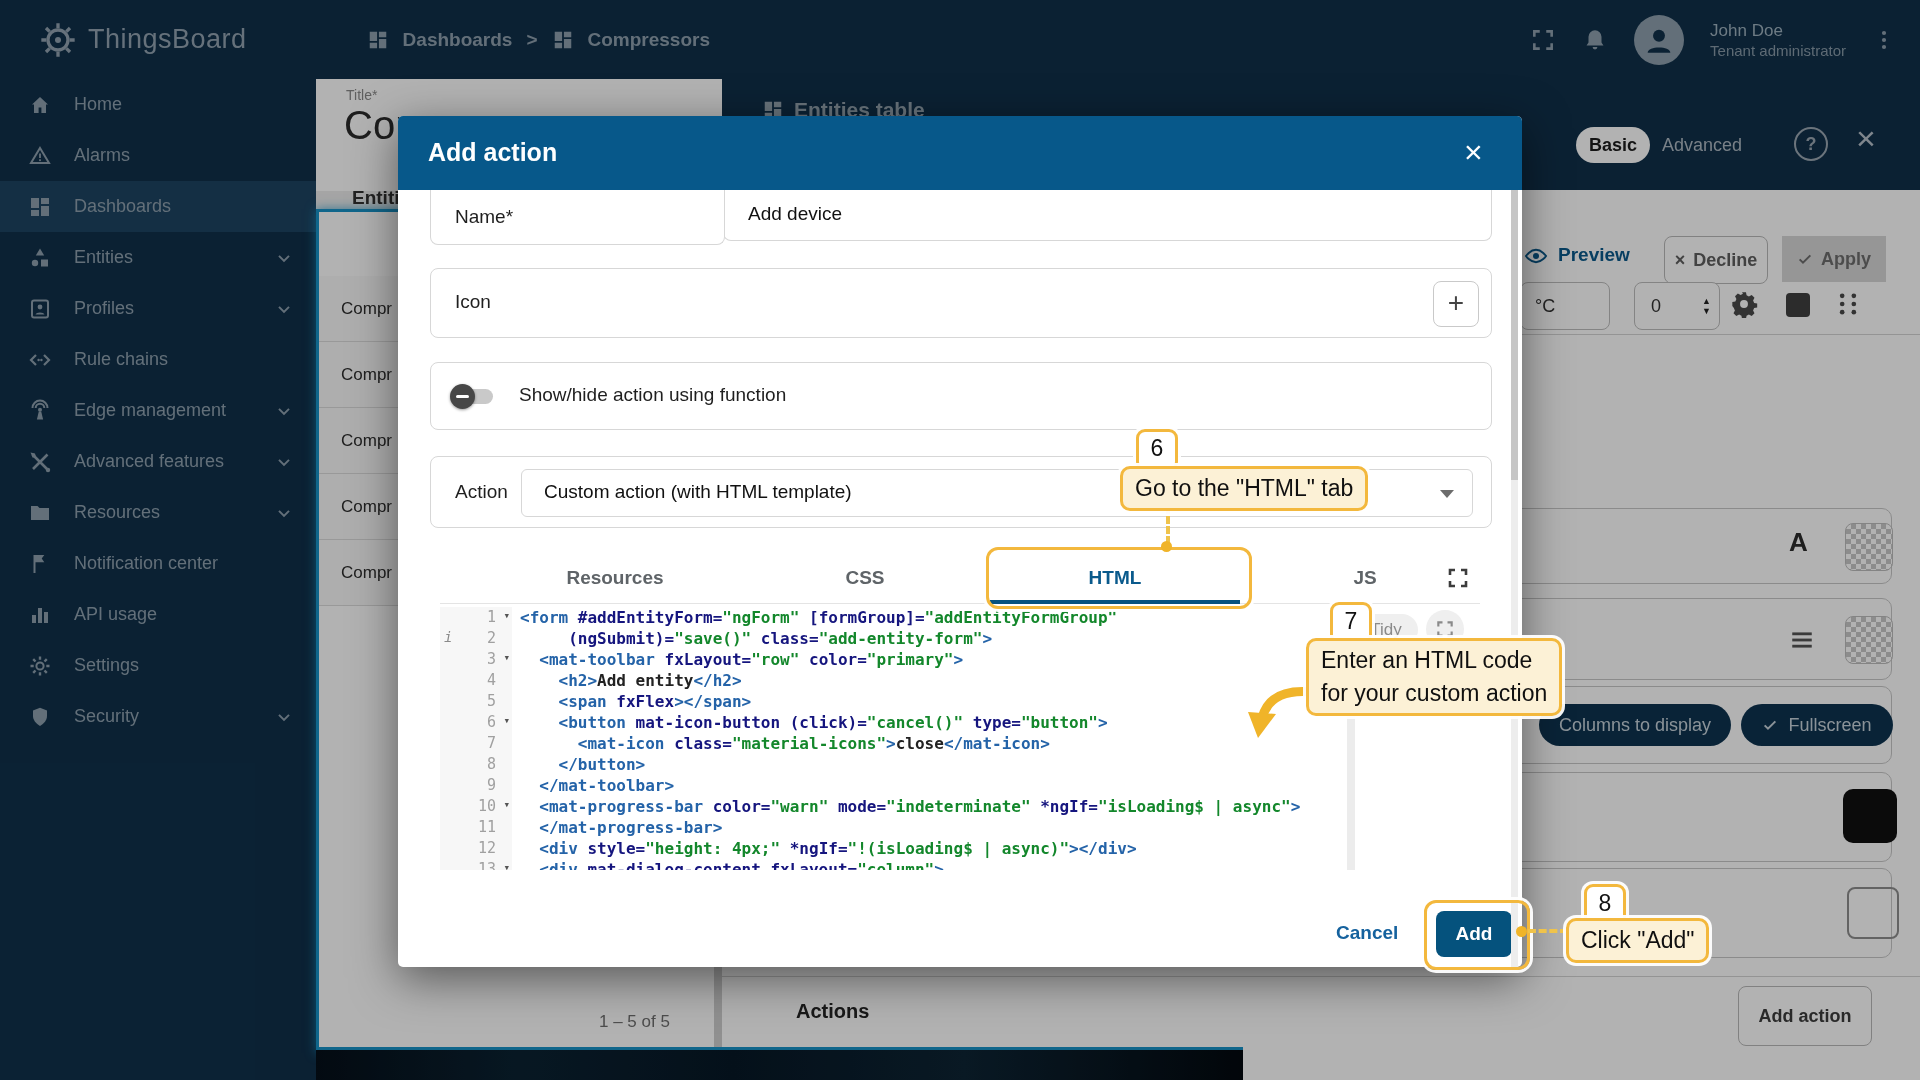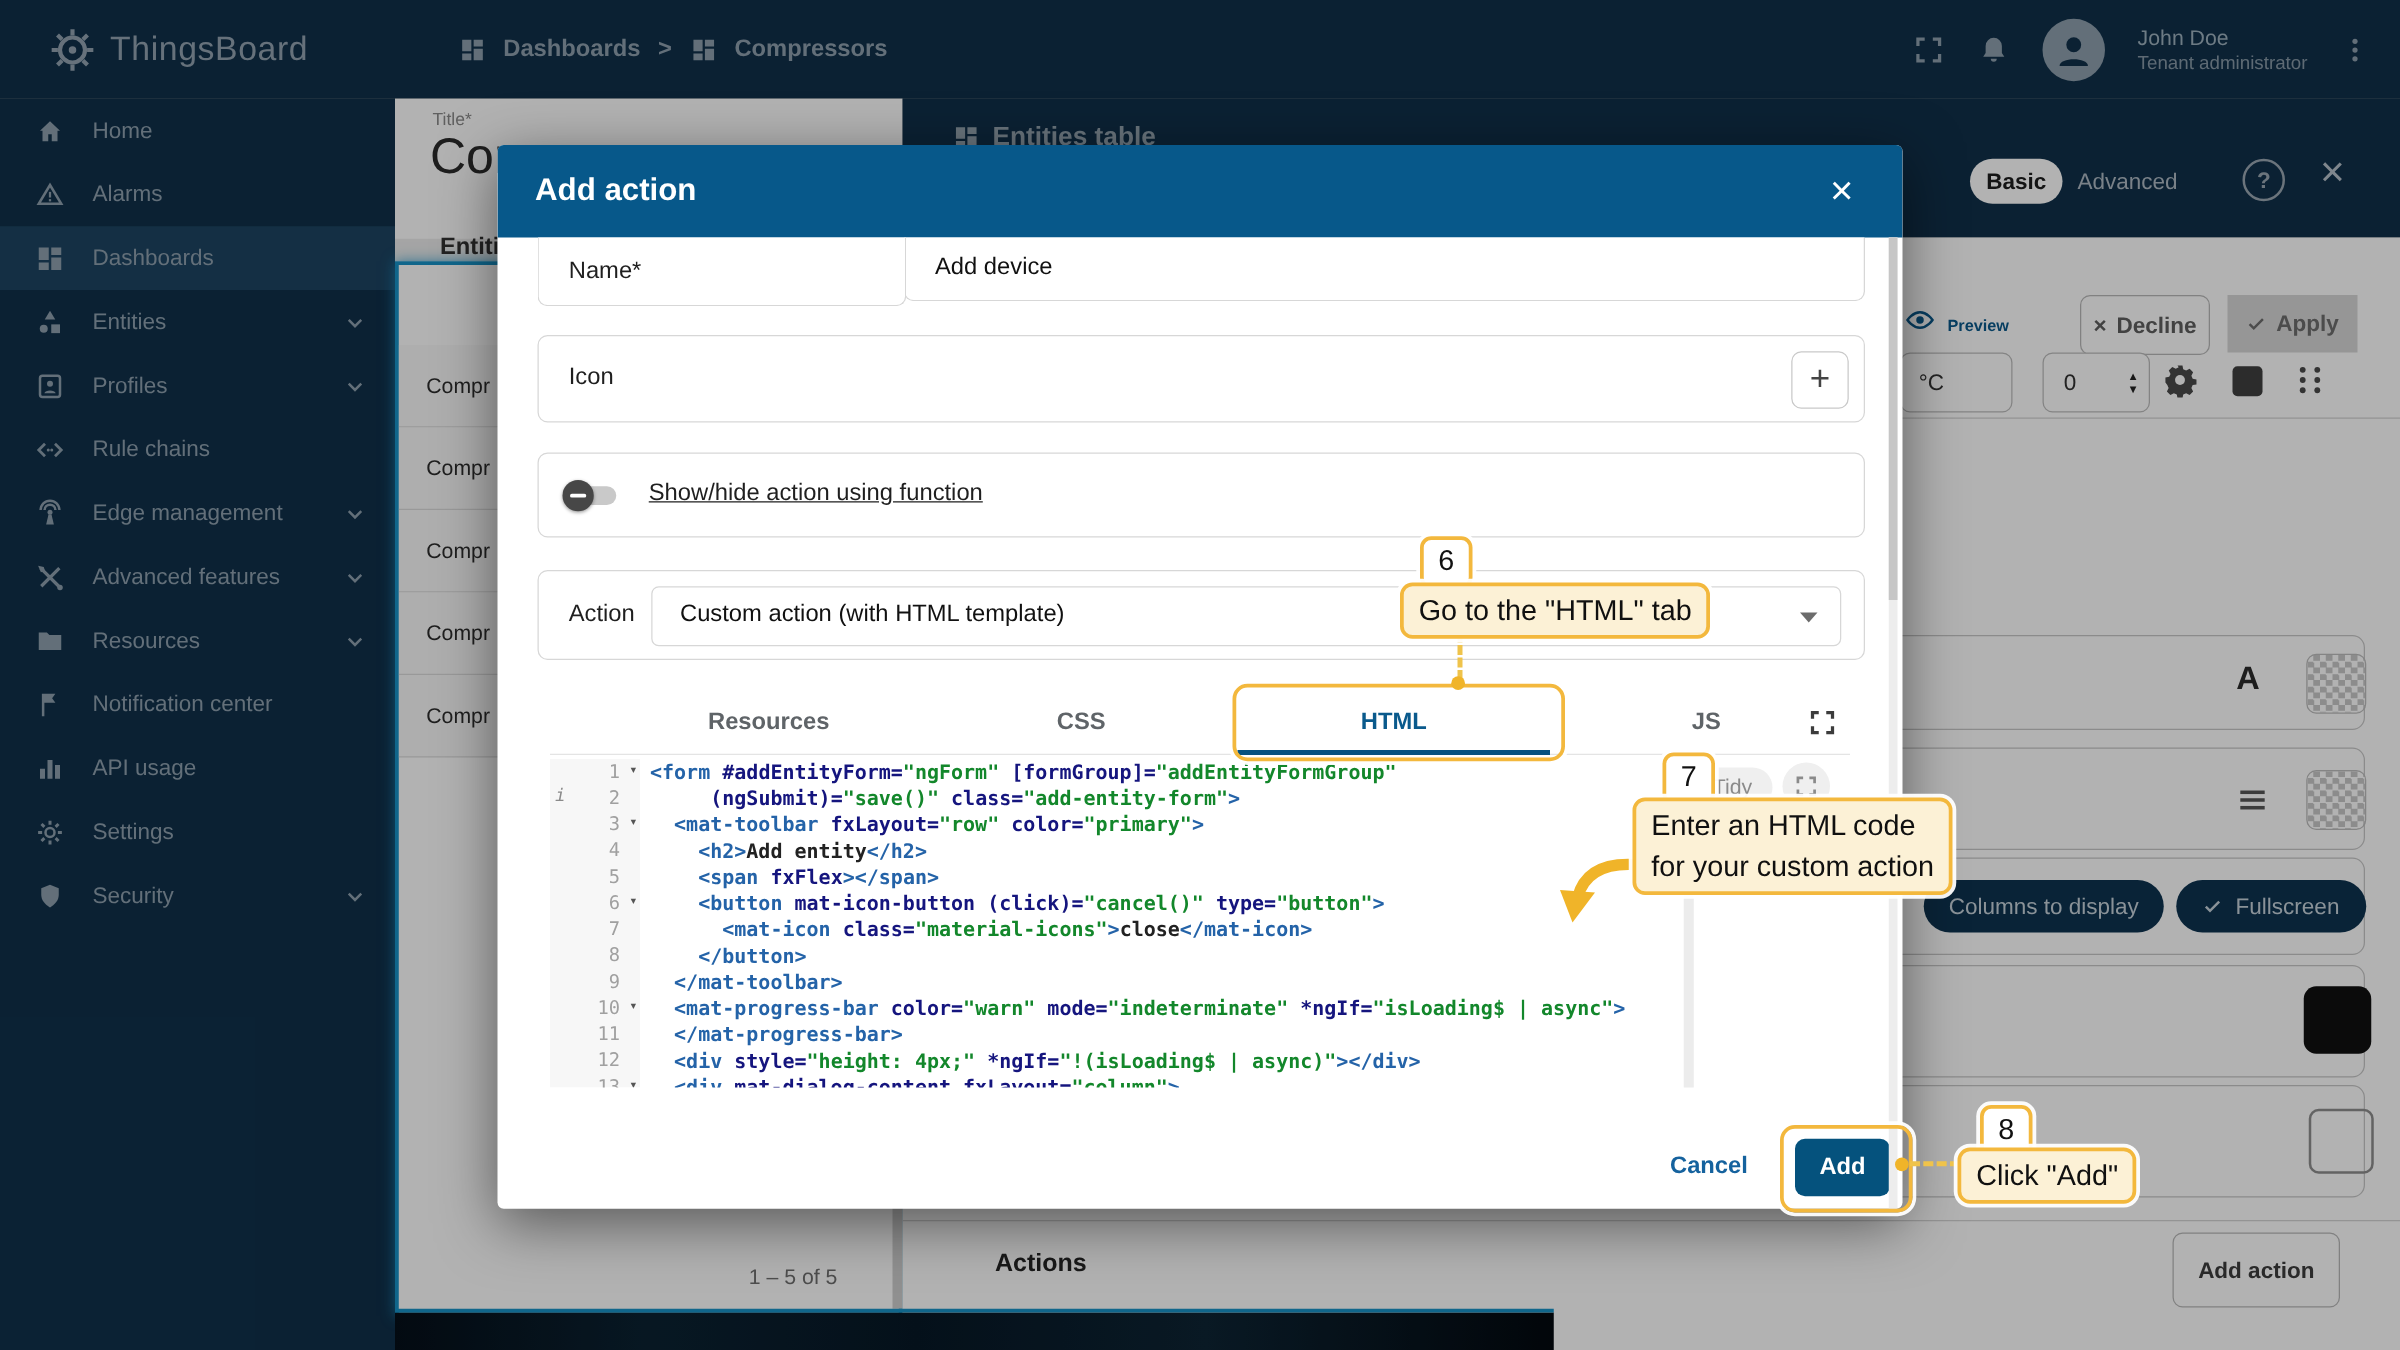--- a/index.html
+++ b/index.html
@@ -41,21 +41,21 @@
 
   .dlg-header{left:722px;top:79px;width:1198px;height:111px;background:#10304a;color:#93a3b0;}
   .dlg-title{position:absolute;left:40px;top:19px;display:flex;gap:10px;align-items:center;font-size:21px;font-weight:600;color:#95a5b1;white-space:nowrap;}
   .pill-basic{position:absolute;left:854px;top:48px;width:74px;height:36px;border-radius:18px;background:#fff;color:#1d1d1d;font-size:18px;font-weight:bold;text-align:center;line-height:36px;}
   .tab-advanced{position:absolute;left:940px;top:56px;font-size:18px;color:#aeb9c3;}
   .help-circ{position:absolute;left:1072px;top:48px;width:30px;height:30px;border:2px solid #9aa7b2;border-radius:50%;color:#9aa7b2;font-size:18px;font-weight:bold;text-align:center;line-height:30px;}
   .dlg-close{position:absolute;left:1134px;top:42px;font-size:34px;color:#b7c1ca;line-height:34px;}
 
   .right-panel{left:722px;top:190px;width:1198px;height:890px;background:#fff;}
   .rp-divider{position:absolute;left:0;width:1198px;height:1px;background:#d4d4d4;}
-  .preview-link{position:absolute;left:802px;top:54px;display:flex;gap:10px;align-items:flex-end;color:#0b5a8c;font-size:13px;font-weight:bold;}
+  .preview-link{position:absolute;left:802px;top:54px;display:flex;gap:10px;align-items:flex-start;color:#0b5a8c;font-size:19px;font-weight:bold;}
   .btn-outline{position:absolute;border:1.5px solid #b9b9b9;border-radius:8px;color:#5f5f5f;font-size:18px;font-weight:600;display:flex;align-items:center;justify-content:center;gap:8px;background:#fff;}
   .btn-filled-grey{position:absolute;background:#d7d7d7;border-radius:0;color:#6e6e6e;font-size:18px;font-weight:600;display:flex;align-items:center;justify-content:center;gap:8px;}
   .field-sm{position:absolute;border:1px solid #bdbdbd;border-radius:8px;background:#fff;color:#333;font-size:18px;display:flex;align-items:center;}
   .set-card{position:absolute;left:18px;width:1150px;border:1px solid #c8c8c8;border-radius:10px;background:#fff;}
   .navy-pill{position:absolute;height:42px;border-radius:21px;background:#0d3350;color:#c6d2da;font-size:18px;display:flex;align-items:center;justify-content:center;gap:10px;}
   .check-sw{position:absolute;border:1px solid #bdbdbd;border-radius:8px;background:repeating-conic-gradient(#c9c9c9 0% 25%, #fff 0% 50%) 0 0/10px 10px;}
   .actions-label{position:absolute;left:74px;top:810px;font-size:20px;font-weight:bold;color:#242424;}
   .photo{left:316px;top:1047px;width:927px;height:33px;background:linear-gradient(90deg,#050f19,#0b2232 22%,#071826 45%,#0d2434 70%,#03090f);border-top:3px solid #1793c8;}
 
   .dim{left:0;top:0;width:1920px;height:1080px;background:rgba(0,0,0,.30);}
@@ -71,21 +71,21 @@
   .name-label-box .fld-label{margin-left:24px;}
   .name-value-box{left:325px;top:74px;width:767px;height:50px;border-top:none;border-radius:0 0 8px 8px;line-height:48px;}
   .name-value{margin-left:24px;font-size:19px;color:#111;}
   .icon-row{left:32px;top:152px;width:1060px;height:68px;}
   .icon-row .fld-label{position:absolute;left:24px;top:22px;}
   .plus-btn{position:absolute;left:1002px;top:12px;width:44px;height:44px;border:1px solid #c9c9c9;border-radius:8px;color:#444;font-size:28px;font-weight:300;text-align:center;line-height:42px;}
   .toggle-row{left:32px;top:246px;width:1060px;height:66px;}
   .tgl{position:absolute;left:22px;top:26px;width:40px;height:15px;border-radius:8px;background:#c9c9c9;}
   .tgl-thumb{position:absolute;left:-3px;top:-5px;width:25px;height:25px;border-radius:50%;background:#474747;box-shadow:0 1px 3px rgba(0,0,0,.4);}
   .tgl-minus{position:absolute;left:6px;top:11px;width:13px;height:3px;background:#fff;border-radius:2px;}
-  .toggle-row .fld-label{position:absolute;left:88px;top:21px;text-decoration:underline;}
+  .toggle-row .fld-label{position:absolute;left:88px;top:21px;}
   .action-row{left:32px;top:340px;width:1060px;height:70px;}
   .action-row .fld-label{position:absolute;left:24px;top:24px;}
   .select-box{position:absolute;left:90px;top:12px;width:950px;height:46px;border:1px solid #d7d7d7;border-radius:6px;}
   .select-value{position:absolute;left:22px;top:11px;font-size:19px;color:#111;}
   .select-caret{position:absolute;right:18px;top:20px;width:0;height:0;border-left:7px solid transparent;border-right:7px solid transparent;border-top:8px solid #6c6c6c;}
   .tabsbar{position:absolute;left:42px;top:437px;width:1040px;height:50px;border-bottom:1px solid #e4e4e4;}
   .tabs-flex{position:absolute;left:50px;top:0;display:flex;}
   .tab{width:250px;height:50px;text-align:center;line-height:50px;font-size:19px;font-weight:600;color:#5f6468;}
   .tab.active{color:#0a5a8c;}
   .inkbar{position:absolute;left:592px;top:484px;width:250px;height:4px;background:#07527f;}

